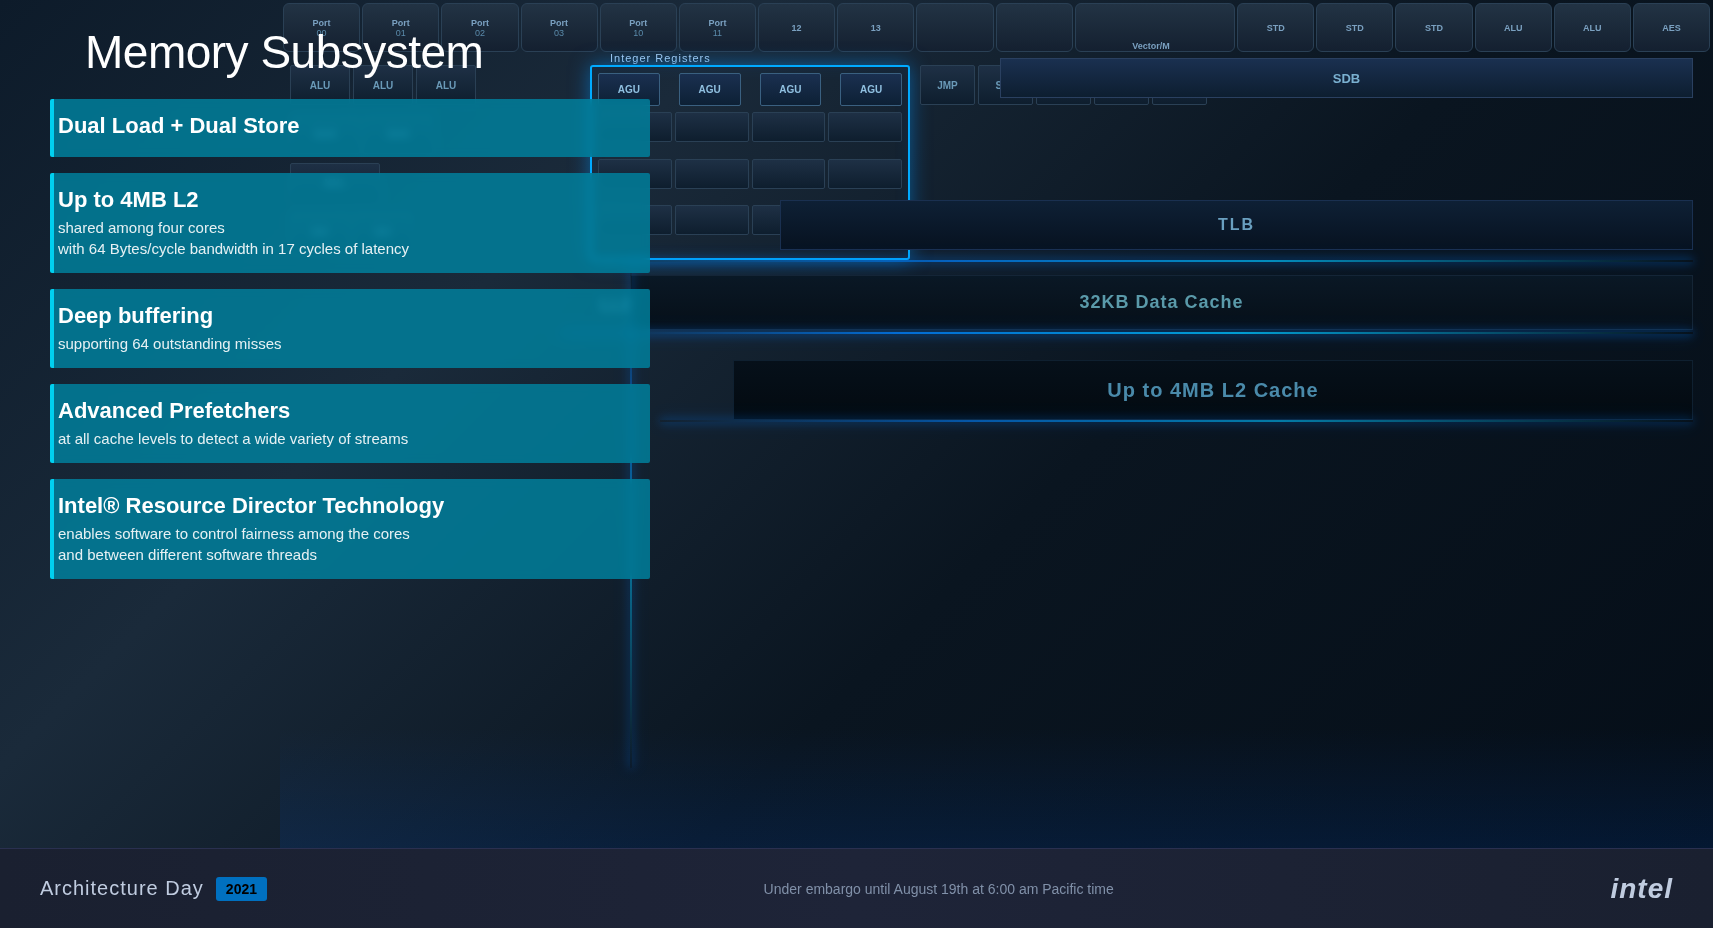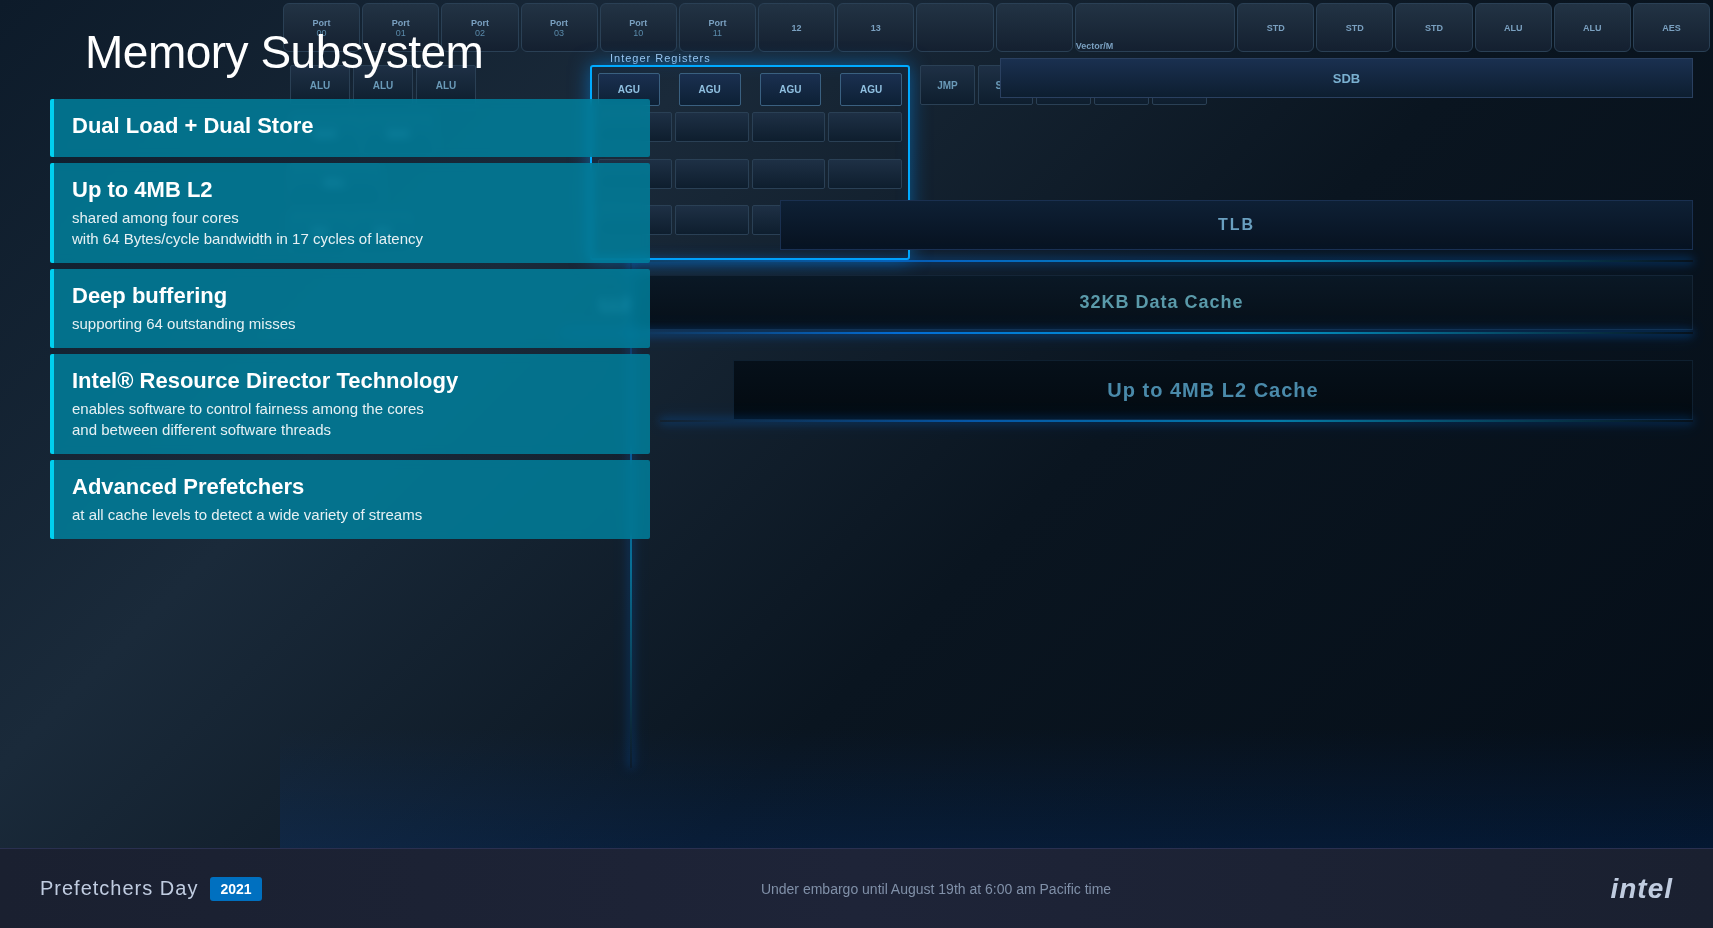--- a/index.html
+++ b/index.html
@@ -126,22 +126,22 @@
       font-weight: 300;
       margin-bottom: 20px;
       letter-spacing: -0.5px;
       margin-left: 35px;
     }
 
     
     .feature-card {
       background: rgba(0, 130, 160, 0.82);
       border-left: 4px solid #00d0f0;
-      padding: 14px 18px;
-      margin-bottom: 6px;
+      padding: 14px 4px;
+      margin-bottom: 16px;
       border-radius: 2px;
       backdrop-filter: blur(4px);
     }
 
     .feature-card-title {
       color: white;
       font-size: 22px;
       font-weight: bold;
       margin-bottom: 4px;
     }
@@ -167,21 +167,21 @@
 
     .footer-logo-text {
       color: #c0cce0;
       font-size: 20px;
       font-weight: 300;
       letter-spacing: 1px;
     }
 
     .footer-year-badge {
       background: #0070c0;
-      color: #ffffff;
+      color: #000000;
       font-size: 14px;
       font-weight: bold;
       padding: 4px 10px;
       border-radius: 3px;
       margin-left: 12px;
     }
 
     .footer-embargo {
       flex: 1;
       text-align: center;
@@ -286,21 +286,21 @@
       <span class="top-port-line2">11</span>
     </div>
     <div class="top-port-item">
       <span class="top-port-line1">12</span>
     </div>
     <div class="top-port-item">
       <span class="top-port-line1">13</span>
     </div>
     <div class="top-port-item"></div>
     <div class="top-port-item"></div>
-    <div class="top-port-item" style="flex:2; display:flex; align-items:flex-start; justify-content:flex-end; padding-right:8px;">
+    <div class="top-port-item" style="flex:2; display:flex; align-items:center; justify-content:flex-end; padding-right:8px;">
       <span style="color:#7aA0c0; font-size:9px; font-weight:bold;">Vector/M</span>
     </div>
     <div class="top-port-item">
       <span class="top-port-line1">STD</span>
     </div>
     <div class="top-port-item">
       <span class="top-port-line1">STD</span>
     </div>
     <div class="top-port-item">
       <span class="top-port-line1">STD</span>
@@ -408,29 +408,29 @@
     <div class="feature-card-title">Up to 4MB L2</div>
     <div class="feature-card-desc">shared among four cores<br>with 64 Bytes/cycle bandwidth in 17 cycles of latency</div>
   </div>
 
   <div class="feature-card">
     <div class="feature-card-title">Deep buffering</div>
     <div class="feature-card-desc">supporting 64 outstanding misses</div>
   </div>
 
   <div class="feature-card">
+    <div class="feature-card-title">Advanced Prefetchers</div>
+    <div class="feature-card-desc">at all cache levels to detect a wide variety of streams</div>
+  </div>
+
+  <div class="feature-card">
     <div class="feature-card-title">Intel® Resource Director Technology</div>
     <div class="feature-card-desc">enables software to control fairness among the cores<br>and between different software threads</div>
   </div>
 
-  <div class="feature-card">
-    <div class="feature-card-title">Advanced Prefetchers</div>
-    <div class="feature-card-desc">at all cache levels to detect a wide variety of streams</div>
-  </div>
-
 </div>
 
 <div class="footer">
-  <span class="footer-logo-text">Prefetchers Day</span>
+  <span class="footer-logo-text">Architecture Day</span>
   <span class="footer-year-badge">2021</span>
   <span class="footer-embargo">Under embargo until August 19th at 6:00 am Pacific time</span>
   <span class="footer-intel">intel</span>
 </div>
 
 </body></html>

